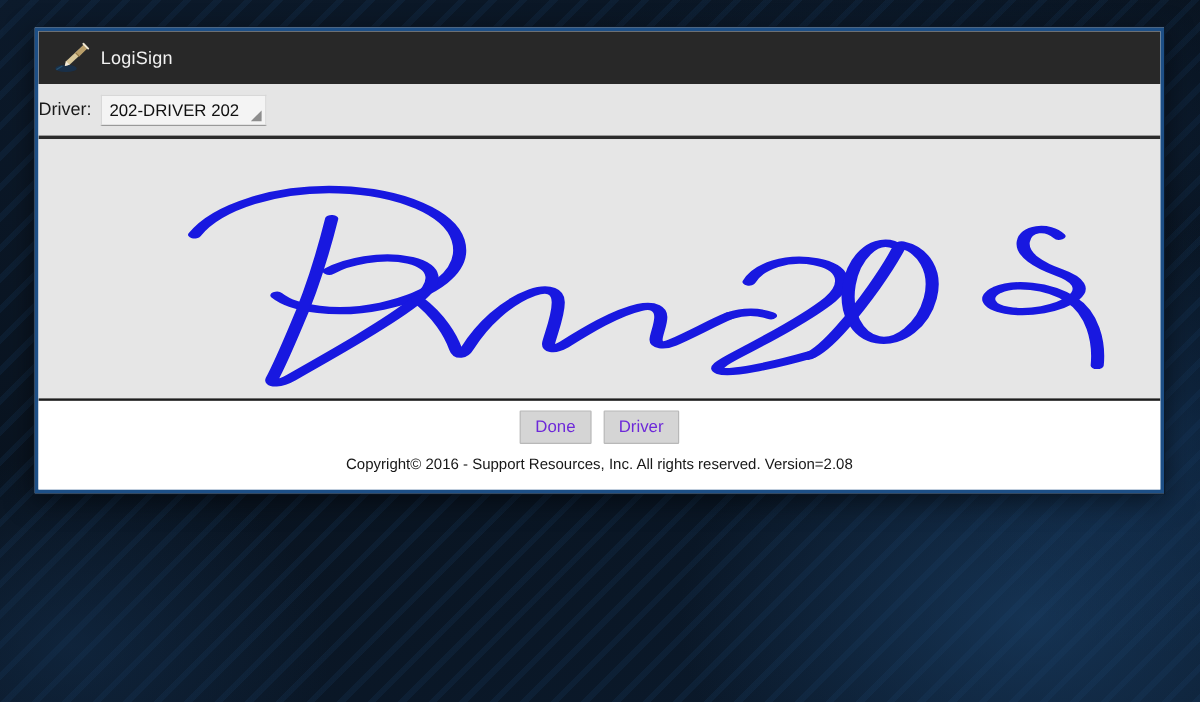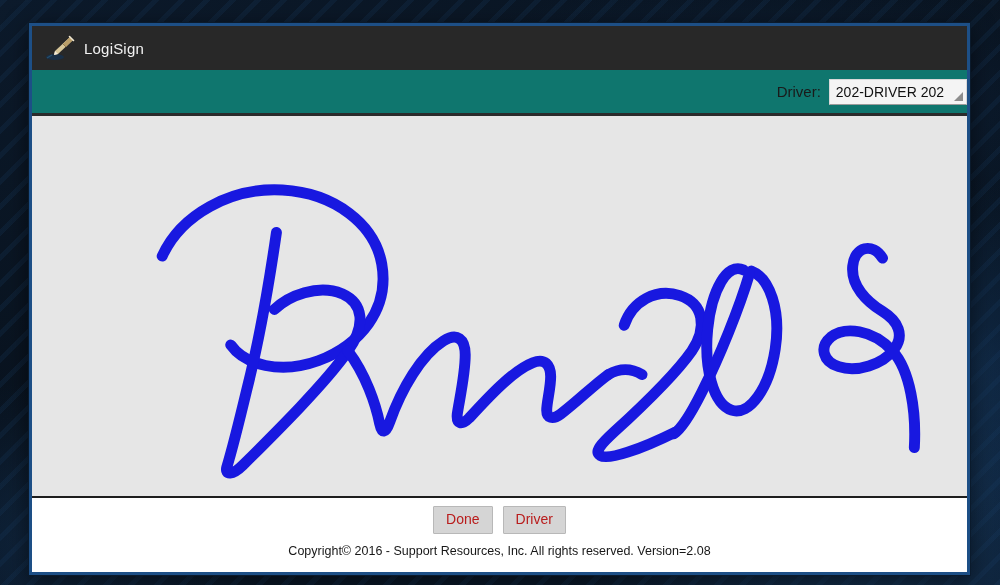--- a/index.html
+++ b/index.html
@@ -38,21 +38,21 @@
       radial-gradient(ellipse 520px 170px at 78% 18%, rgba(18,44,76,0.45) 0%, rgba(8,18,30,0) 75%),
       radial-gradient(ellipse 260px 260px at 97% 62%, rgba(22,58,98,0.45) 0%, rgba(8,18,30,0) 70%);
   }
 
   
   #app-window {
     position: absolute;
     left: 29px;
     top: 23px;
     width: 941px;
-    height: 552px;
+    height: 388px;
     border: 3px solid #1d4f86;
     box-sizing: border-box;
     background: #ffffff;
     box-shadow: 0 0 0 1px #0a1a2c, 0 6px 22px rgba(0,0,0,0.55);
     display: flex;
     flex-direction: column;
     overflow: hidden;
   }
 
   
@@ -75,25 +75,25 @@
   #app-icon svg { display: block; }
   #app-title {
     color: #f2f2f2;
     font-size: 15px;
     letter-spacing: 0.2px;
   }
 
   
   #driver-bar {
     flex: 0 0 46px;
-    background: #0f766e;
+    background: #e5e5e5;
     border-bottom: 3px solid #2b2b2b;
     display: flex;
     align-items: center;
-    justify-content: flex-end;
+    justify-content: flex-start;
     box-sizing: border-box;
   }
   #driver-label {
     font-size: 15px;
     color: #1a1a1a;
     margin-right: 8px;
   }
   #driver-select {
     position: relative;
     background: #f4f4f4;
@@ -141,21 +141,21 @@
     display: flex;
     align-items: center;
     justify-content: center;
     gap: 10px;
   }
   .app-button {
     background: #d5d5d5;
     border: 1px solid #b8b8b8;
     border-radius: 1px;
     font-size: 14px;
-    color: #b91c1c;
+    color: #6d28d9;
     padding: 5px 12px 6px 12px;
     font-family: "Liberation Sans", sans-serif;
     cursor: pointer;
     line-height: 1.1;
   }
 
   
   #footer-bar {
     flex: 0 0 30px;
     background: #ffffff;

